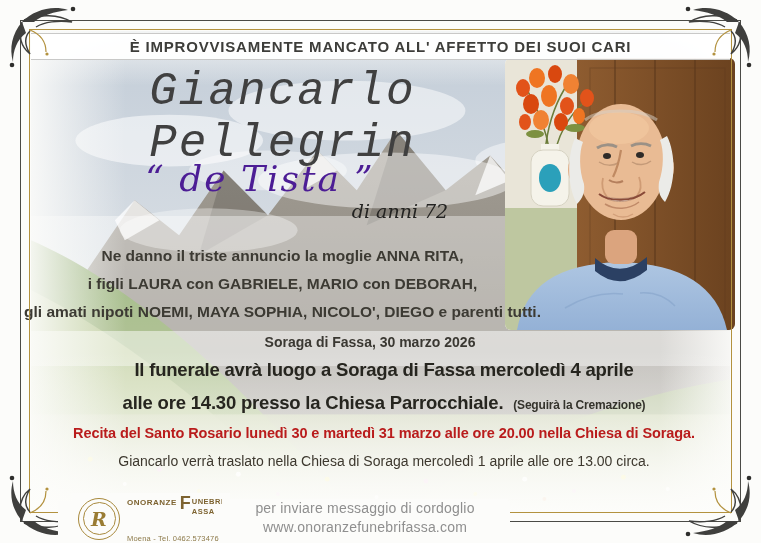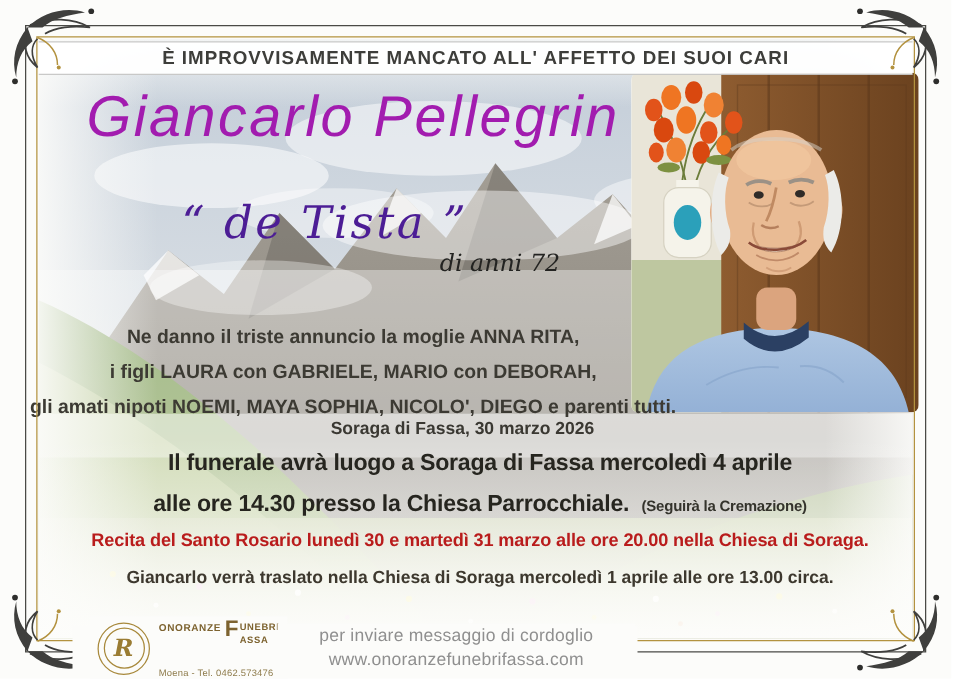--- a/index.html
+++ b/index.html
@@ -28,48 +28,48 @@
   
   .banner{
     position:absolute;left:31px;right:31px;top:33px;height:25px;z-index:3;
     background:rgba(255,255,255,.94);border-top:1px solid rgba(100,100,96,.35);border-bottom:1px solid rgba(100,100,96,.35);
     display:flex;align-items:center;justify-content:center;
     font-size:15px;font-weight:600;letter-spacing:.8px;color:#3d3d3a;
   }
   
   .name{
     position:absolute;left:15px;top:66px;width:535px;z-index:4;text-align:center;
-    font-family:Liberation Sans, sans-serif;font-style:italic;font-weight:500;
-    font-size:46px;letter-spacing:2px;color:#a21caf;
+    font-family:Liberation Mono, monospace;font-style:italic;font-weight:500;
+    font-size:46px;letter-spacing:2px;color:#404040;
   }
   .nickname{
     position:absolute;left:40px;top:158px;width:440px;z-index:4;text-align:center;
     font-family:"DejaVu Serif",serif;font-style:italic;font-weight:500;
     font-size:36px;letter-spacing:2px;color:#4c1d95;
   }
   .age{
     position:absolute;left:330px;top:200px;width:140px;z-index:4;text-align:center;
     font-family:"DejaVu Serif",serif;font-style:italic;font-size:19px;color:#232321;
   }
   
   .photo{
     position:absolute;left:505px;top:58px;width:230px;height:272px;z-index:2;
     box-shadow:inset 0 0 34px 20px #fbfbf8;border-radius:6px;overflow:hidden;
   }
   .photo svg{display:block;width:100%;height:100%;}
   
-  .ann{position:absolute;left:10px;top:242px;width:545px;z-index:4;text-align:center;color:#3c3a33;margin-top:14px;}
+  .ann{position:absolute;left:10px;top:242px;width:545px;z-index:4;text-align:center;color:#3c3a33;}
   .ann div{font-size:15.5px;font-weight:600;line-height:28px;}
   .dateline{position:absolute;left:30px;top:334px;width:680px;z-index:4;text-align:center;font-size:14px;font-weight:600;color:#3a3832;}
   .funeral{position:absolute;left:30px;top:359px;width:708px;z-index:4;text-align:center;color:#26251f;}
   .funeral .f1{font-size:18.5px;font-weight:700;letter-spacing:-.2px;}
   .funeral .f2{font-size:18.5px;font-weight:700;letter-spacing:-.2px;margin-top:11px;}
   .funeral .note{font-size:12px;font-weight:700;margin-left:5px;color:#34332c;}
   .rosary{position:absolute;left:26px;top:425px;width:716px;z-index:4;text-align:center;font-size:14.5px;font-weight:700;color:#b91c1c;letter-spacing:-.1px;}
-  .transfer{position:absolute;left:30px;top:453px;width:708px;z-index:4;text-align:center;font-size:14px;font-weight:700;color:#3d382e;}
+  .transfer{position:absolute;left:30px;top:453px;width:708px;z-index:4;text-align:center;font-size:14px;font-weight:400;color:#3d382e;}
   .charity{position:absolute;left:30px;top:480px;width:708px;z-index:4;text-align:center;font-size:13.5px;font-weight:600;color:#3d382e;}
   
   .footer-cover{position:absolute;left:58px;top:501px;width:452px;height:36px;background:#fcfcfa;z-index:6;}
   .logo{position:absolute;left:72px;top:493px;z-index:7;display:flex;align-items:center;gap:7px;background:#fcfcfa;padding:2px 6px;}
   .logo-circle{
     width:40px;height:40px;border-radius:50%;border:1.5px solid #a8893c;
     display:flex;align-items:center;justify-content:center;
   }
   .logo-circle .inner{
     width:31px;height:31px;border-radius:50%;border:1px solid #a8893c;

